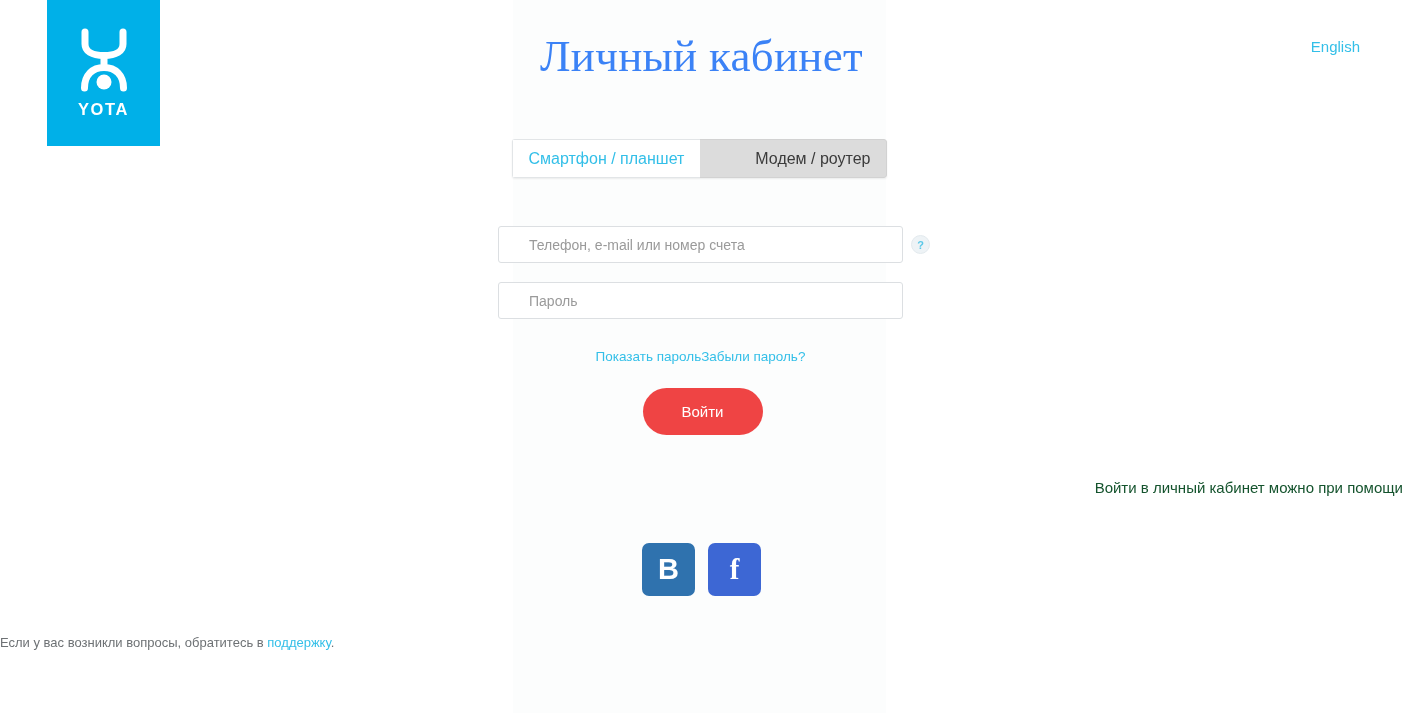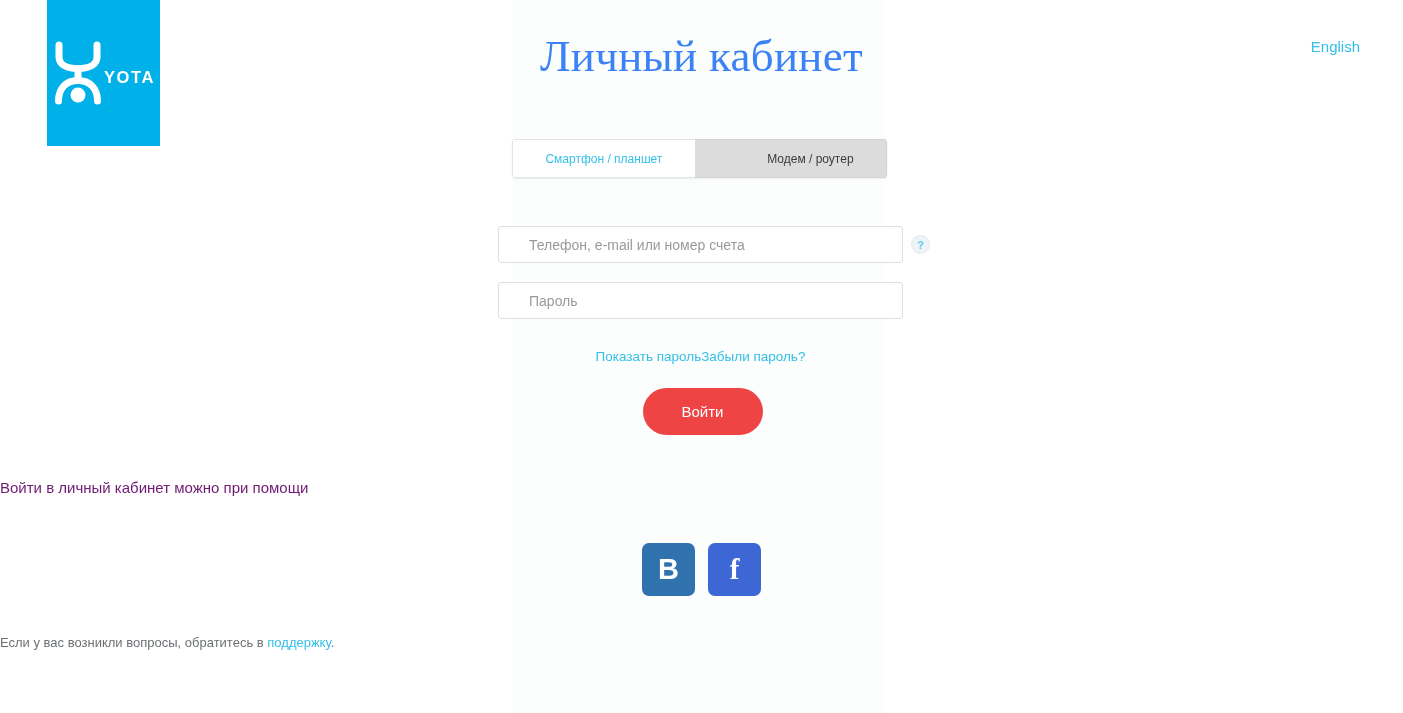--- a/index.html
+++ b/index.html
@@ -27,20 +27,21 @@
 
   
   .logo-block {
     position: absolute;
     left: 47px;
     top: 0;
     width: 113px;
     height: 146px;
     background: #00b0e8;
     display: flex;
+    flex-direction: column;
     align-items: center;
     justify-content: center;
   }
   .logo-mark {
     width: 52px;
     height: 64px;
     display: block;
   }
   .logo-word {
     color: #ffffff;
@@ -84,21 +85,21 @@
     display: flex;
     border-radius: 3px;
     overflow: hidden;
     box-shadow: 0 1px 2px rgba(0,0,0,0.07);
   }
   .tab {
     flex: 1 1 auto;
     display: flex;
     align-items: center;
     justify-content: center;
-    font-size: 12px;
+    font-size: 16px;
     cursor: pointer;
     height: 100%;
     box-sizing: border-box;
   }
   .tab.active {
     background: #ffffff;
     color: #33bfe8;
     border: 1px solid #e2e5e7;
     border-right: none;
   }
@@ -191,23 +192,23 @@
     font-family: "Liberation Sans", sans-serif;
     margin-left: 2px;
   }
 
   
   .social-text {
     position: absolute;
     left: 0;
     top: 477px;
     width: 1403px;
-    text-align: left;
+    text-align: right;
     font-size: 15px;
-    color: #701a75;
+    color: #14532d;
     line-height: 21px;
   }
   .social-text .line { display: block; }
   .social-icons {
     position: absolute;
     left: 0;
     top: 543px;
     width: 1403px;
     display: flex;
     justify-content: center;

